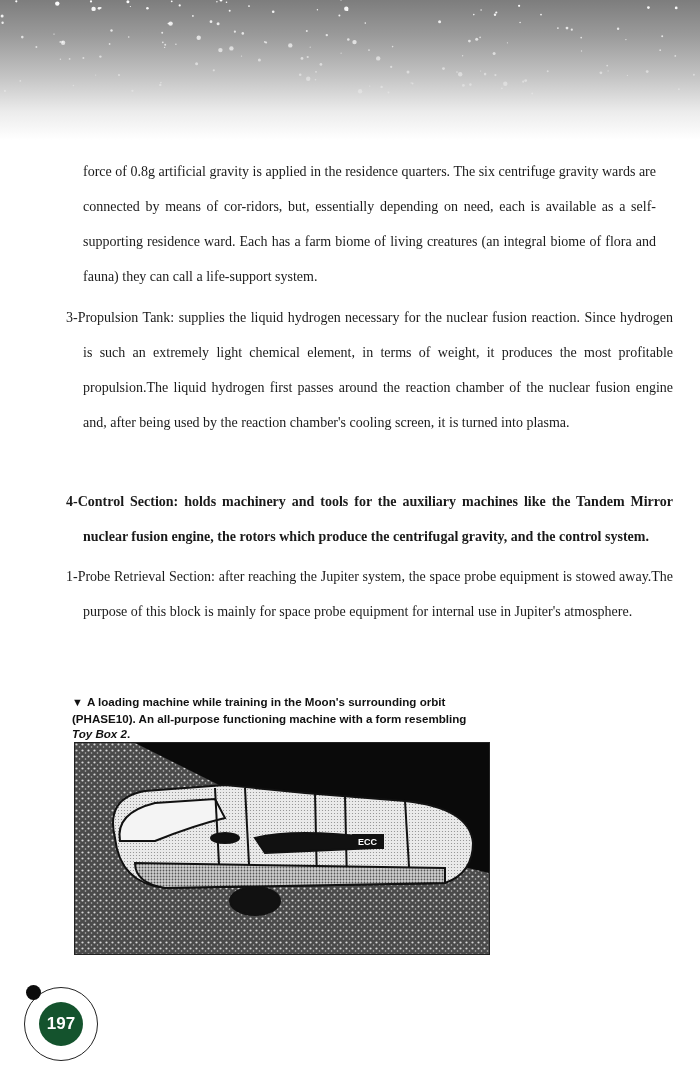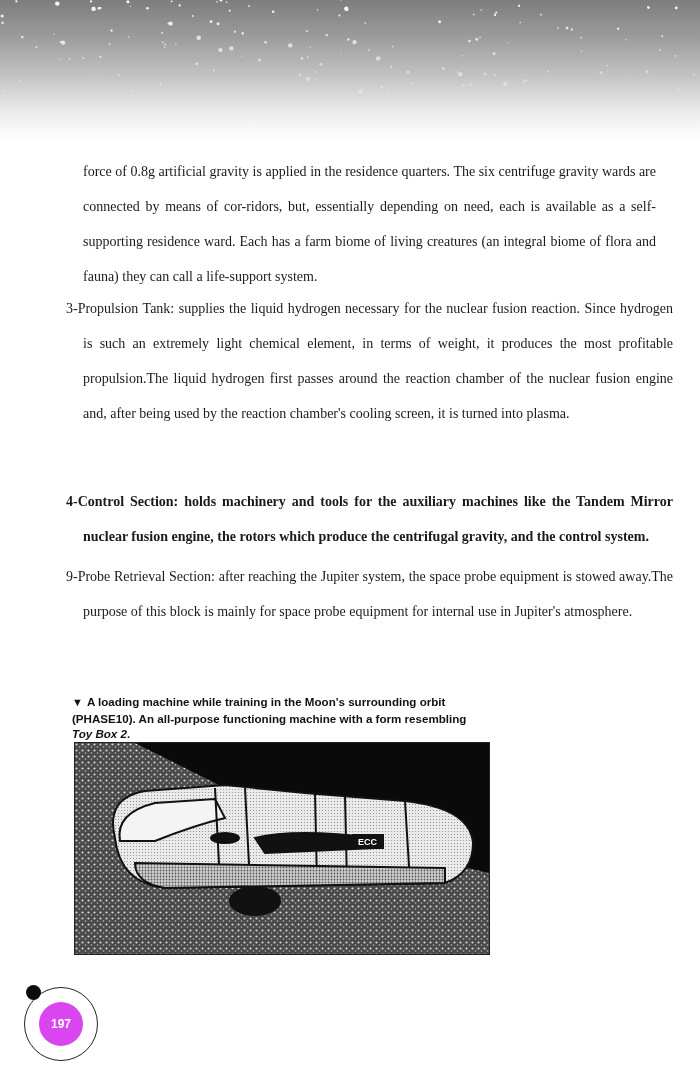--- a/index.html
+++ b/index.html
@@ -13,21 +13,21 @@
     background: linear-gradient(to bottom, #7d7d7d 0%, #9a9a9a 25%, #c4c4c4 55%, #ececec 80%, #ffffff 100%);
     overflow: hidden;
   }
   .starfield svg { position: absolute; left: 0; top: 0; }
   .text-block {
     position: absolute; left: 66px; width: 590px;
     font-size: 14px; line-height: 35px; text-align: justify;
   }
   .para-cont { top: 154px; left: 83px; width: 573px; }
   .item { padding-left: 17px; text-indent: -17px; }
-  .item3 { top: 291px; }
+  .item3 { top: 300px; }
   .item4 { top: 484px; font-weight: bold; }
   .item5 { top: 559px; }
   .caption {
     position: absolute; left: 72px; top: 694px; width: 410px;
     font-family: "Liberation Sans", "DejaVu Sans", sans-serif;
     font-weight: bold; font-size: 11.6px; line-height: 15.5px; color: #111;
   }
   .caption .tri { font-size: 11px; margin-right: 4px; }
   .caption i { font-style: italic; text-align: center; }
   .figure {
@@ -35,24 +35,24 @@
     background: #15803d; border: 1px solid #222; overflow: hidden;
   }
   .figure svg { display: block; }
   .page-badge { position: absolute; left: 24px; top: 987px; width: 76px; height: 76px; }
   .page-badge .ring {
     position: absolute; left: 0; top: 0; width: 72px; height: 72px;
     border: 1.5px solid #222; border-radius: 50%;
   }
   .page-badge .core {
     position: absolute; left: 15px; top: 15px; width: 44px; height: 44px;
-    background: #d946ef; border-radius: 50%;
+    background: #14532d; border-radius: 50%;
     display: flex; align-items: center; justify-content: center;
     color: #fff; font-family: "Liberation Sans", "DejaVu Sans", sans-serif;
-    font-weight: bold; font-size: 12px;
+    font-weight: bold; font-size: 17px;
   }
   .page-badge .moon {
     position: absolute; left: 2px; top: -2px; width: 15px; height: 15px;
     background: #0c0c0c; border-radius: 50%;
   }
 </style>
 </head>
 <body>
 
 <div class="starfield">
@@ -206,21 +206,21 @@
   <span>3-Propulsion Tank:</span>
   <span>supplies the liquid hydrogen necessary for the nuclear fusion reaction. Since hydrogen is such an extremely light chemical element, in terms of weight, it produces the most profitable propulsion.The liquid hydrogen first passes around the reaction chamber of the nuclear fusion engine and, after being used by the reaction chamber's cooling screen, it is turned into plasma.</span>
 </div>
 
 <div class="text-block item item4">
   <span>4-Control Section:</span>
   <span>holds machinery and tools for the auxiliary machines like the Tandem Mirror nuclear fusion engine, the rotors which produce the centrifugal gravity, and the control system.</span>
 </div>
 
 <div class="text-block item item5">
-  <span>9-Probe Retrieval Section:</span>
+  <span>1-Probe Retrieval Section:</span>
   <span>after reaching the Jupiter system, the space probe equipment is stowed away.The purpose of this block is mainly for space probe equipment for internal use in Jupiter's atmosphere.</span>
 </div>
 
 <div class="caption">
   <span class="tri">▼</span><span>A loading machine while training in the Moon's surrounding orbit (PHASE10). An all-purpose functioning machine with a form resembling</span>
   <i>Toy Box 2</i><span>.</span>
 </div>
 
 <div class="figure">
   <svg width="414" height="211" viewBox="0 0 414 211">

